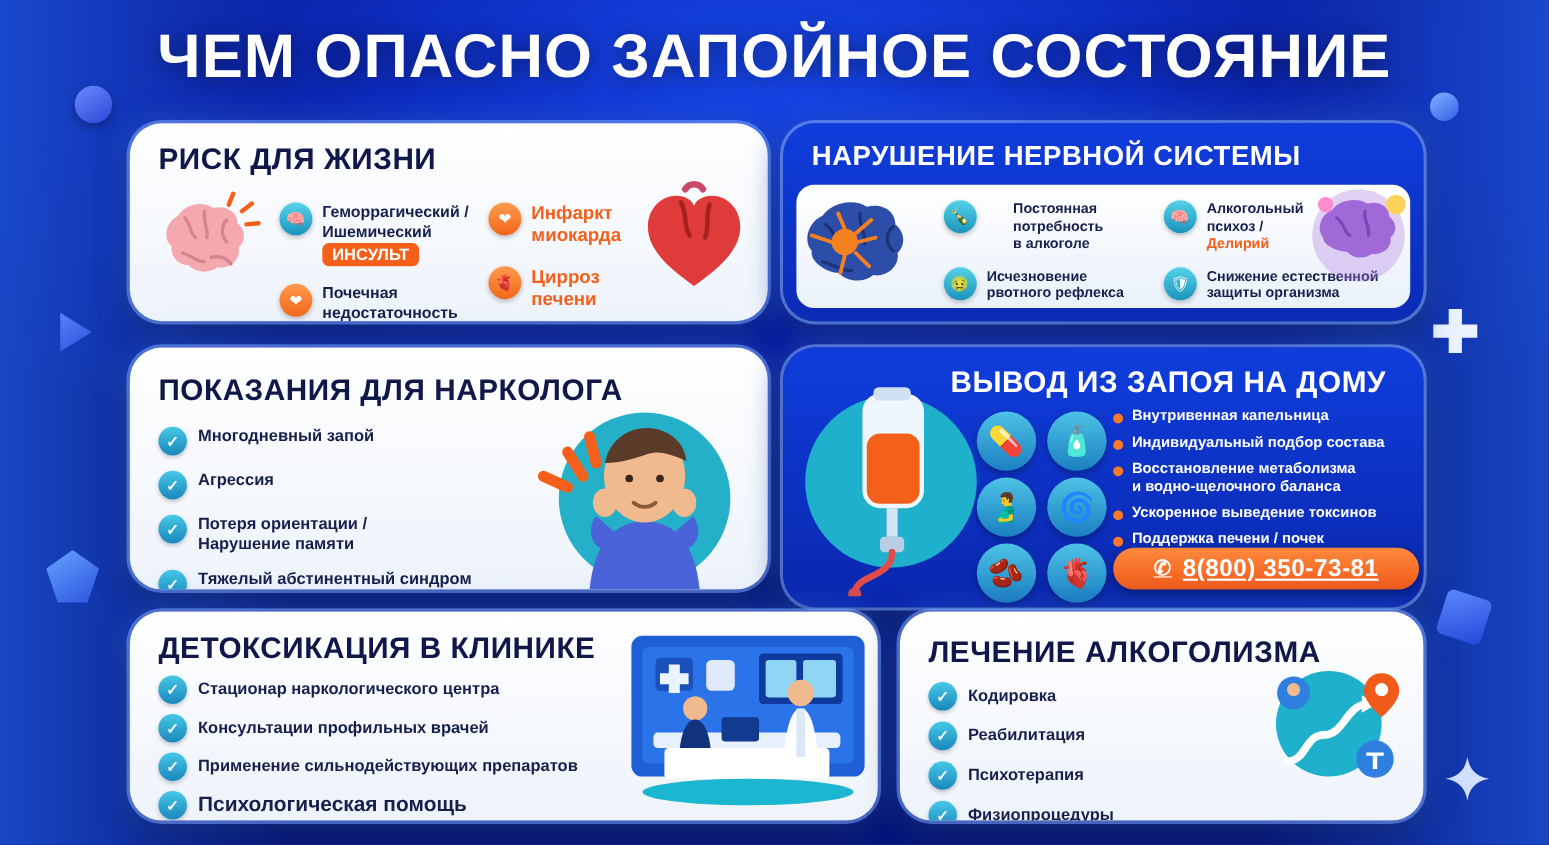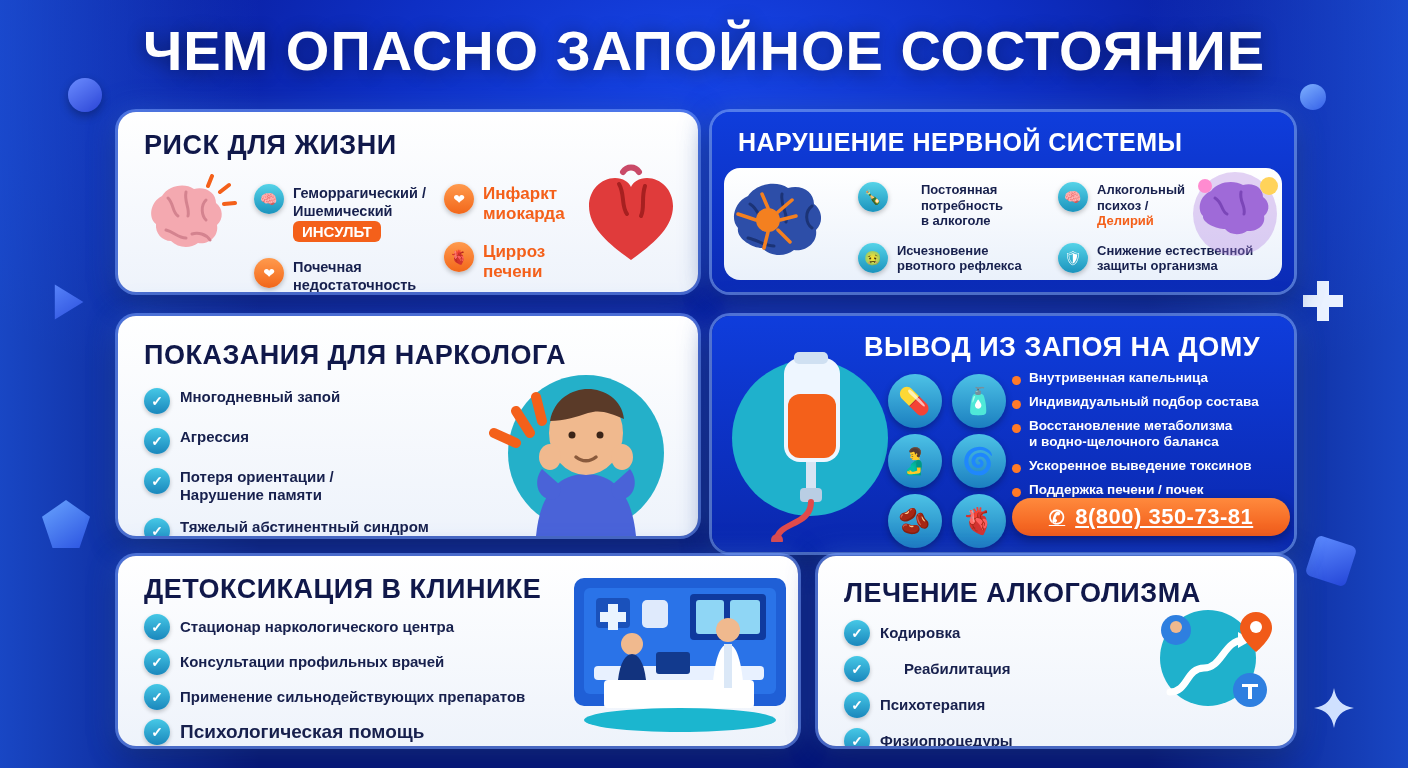--- a/index.html
+++ b/index.html
@@ -28,21 +28,21 @@
     position: absolute; top: 18px; left: 0; width: 100%;
     text-align: center; color: #ffffff;
     font-size: 56px; font-weight: bold; letter-spacing: 1px;
     text-shadow: 0 2px 18px rgba(0,0,0,.45);
     white-space: nowrap;
   }
 
   .card {
     position: absolute;
     background: linear-gradient(180deg, #ffffff 0%, #eef3fb 100%);
-    border-radius: 18px;
+    border-radius: 29px;
     box-shadow: 0 0 0 3px rgba(120,160,255,.55), 0 10px 30px rgba(0,0,0,.35), 0 0 28px rgba(60,120,255,.55);
     overflow: hidden;
   }
   .card h2 {
     color: #10184a;
     font-size: 27px;
     font-weight: bold;
     letter-spacing: .5px;
     white-space: nowrap;
   }
@@ -421,21 +421,21 @@
 
 <section class="card" id="card6">
   <h2>ЛЕЧЕНИЕ АЛКОГОЛИЗМА</h2>
   <ul>
     <li>
       <span class="check">✓</span>
       <span class="txt" style="font-size:15px;">Кодировка</span>
     </li>
     <li>
       <span class="check">✓</span>
-      <span class="txt" style="font-size:15px;margin-left:24px;">Реабилитация</span>
+      <span class="txt" style="font-size:15px;">Реабилитация</span>
     </li>
     <li>
       <span class="check">✓</span>
       <span class="txt" style="font-size:15px;">Психотерапия</span>
     </li>
     <li>
       <span class="check">✓</span>
       <span class="txt" style="font-size:15px;">Физиопроцедуры</span>
     </li>
   </ul>

